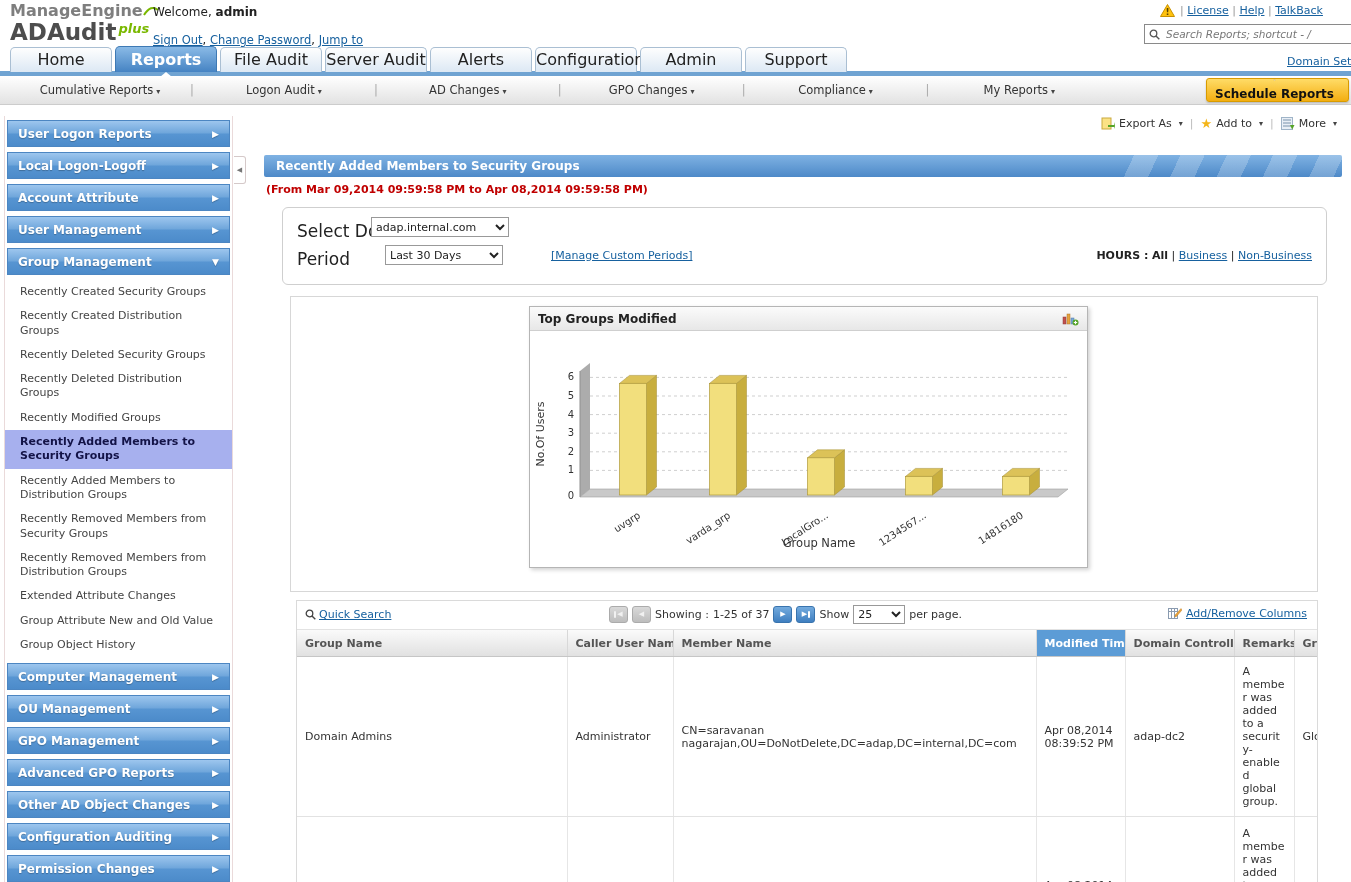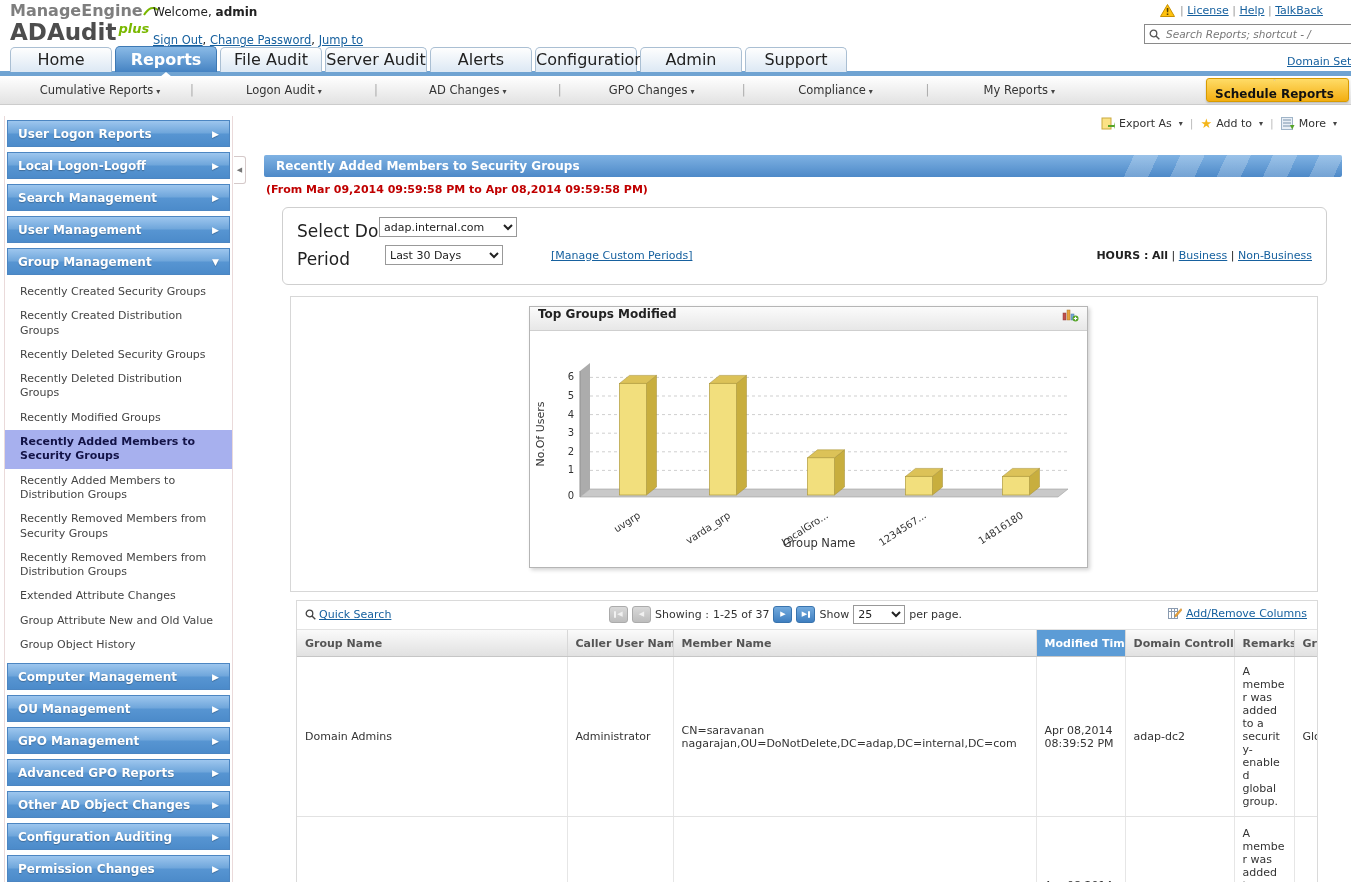--- a/index.html
+++ b/index.html
@@ -77,31 +77,31 @@
        background:linear-gradient(#7FB2E3,#4D89C8);border-radius:2px;color:#fff;font-weight:bold;font-size:12px;
        line-height:22px;padding-left:12px;overflow:hidden;}
   .title-bar::after{content:"";position:absolute;right:0;top:0;bottom:0;width:230px;
        background:repeating-linear-gradient(115deg,transparent 0 20px,rgba(255,255,255,.22) 20px 42px);}
   .date-line{position:absolute;left:26px;top:73px;color:#C00000;font-size:11px;font-weight:bold;}
 
   .filter-panel{position:absolute;left:42px;top:97px;width:1043px;height:76px;border:1px solid #CFCFCF;
                 border-radius:6px;background:#fff;}
   .flabel{position:absolute;font-size:17px;color:#222;}
   select{font-family:inherit;font-size:11px;color:#222;border:1px solid #999;background:#fff;height:20px;}
-  #domain-select{position:absolute;left:96px;top:9px;width:138px;}
+  #domain-select{position:absolute;left:88px;top:9px;width:138px;}
   #period-select{position:absolute;left:102px;top:37px;width:118px;}
   .manage-link{position:absolute;left:268px;top:41px;font-size:11px;color:#17619F;}
   .hours{position:absolute;right:14px;top:41px;font-size:11px;color:#222;}
   .hours a{color:#17619F;}
 
   .chart-panel{position:absolute;left:50px;top:186px;width:1026px;height:294px;border:1px solid #D7D7D7;background:#fff;}
   .chart-box{position:absolute;left:238px;top:9px;width:557px;height:260px;border:1px solid #B5B5B5;background:#fff;
              box-shadow:2px 2px 4px rgba(0,0,0,.18);}
   .chart-head{height:23px;background:linear-gradient(#FBFBFB,#E7E7E7);border-bottom:1px solid #CFCFCF;
-              display:flex;justify-content:space-between;padding:0 8px;}
+              display:flex;align-items:center;justify-content:space-between;padding:0 8px;}
   .chart-title{font-size:12px;font-weight:bold;color:#222;}
 
   .table-block{position:absolute;left:56px;top:490px;width:1020px;bottom:0;border:1px solid #DADADA;border-bottom:none;
                background:#fff;overflow:hidden;}
   .table-controls{position:relative;height:28px;border-bottom:1px solid #E2E2E2;}
   .quick-search{position:absolute;left:8px;top:7px;display:flex;gap:3px;align-items:center;font-size:11px;color:#17619F;}
   .pagination{position:absolute;left:312px;top:4px;display:flex;align-items:center;gap:4px;font-size:11px;color:#333;}
   .pg-btn{display:inline-flex;width:17px;height:15px;border-radius:3px;align-items:center;justify-content:center;
           gap:1px;cursor:pointer;}
   .pg-grey{background:linear-gradient(#D9D9D9,#BDBDBD);border:1px solid #ABABAB;color:#F1F1F1;}
@@ -195,21 +195,21 @@
   <aside class="sidebar" id="sidebar">
       <div class="side-header">
         <span>User Logon Reports</span>
         <span class="side-arrow">▶</span>
       </div>
       <div class="side-header">
         <span>Local Logon-Logoff</span>
         <span class="side-arrow">▶</span>
       </div>
       <div class="side-header">
-        <span>Search Management</span>
+        <span>Account Attribute</span>
         <span class="side-arrow">▶</span>
       </div>
       <div class="side-header">
         <span>User Management</span>
         <span class="side-arrow">▶</span>
       </div>
       <div class="side-header">
         <span>Group Management</span>
         <span class="side-arrow">▼</span>
       </div>

